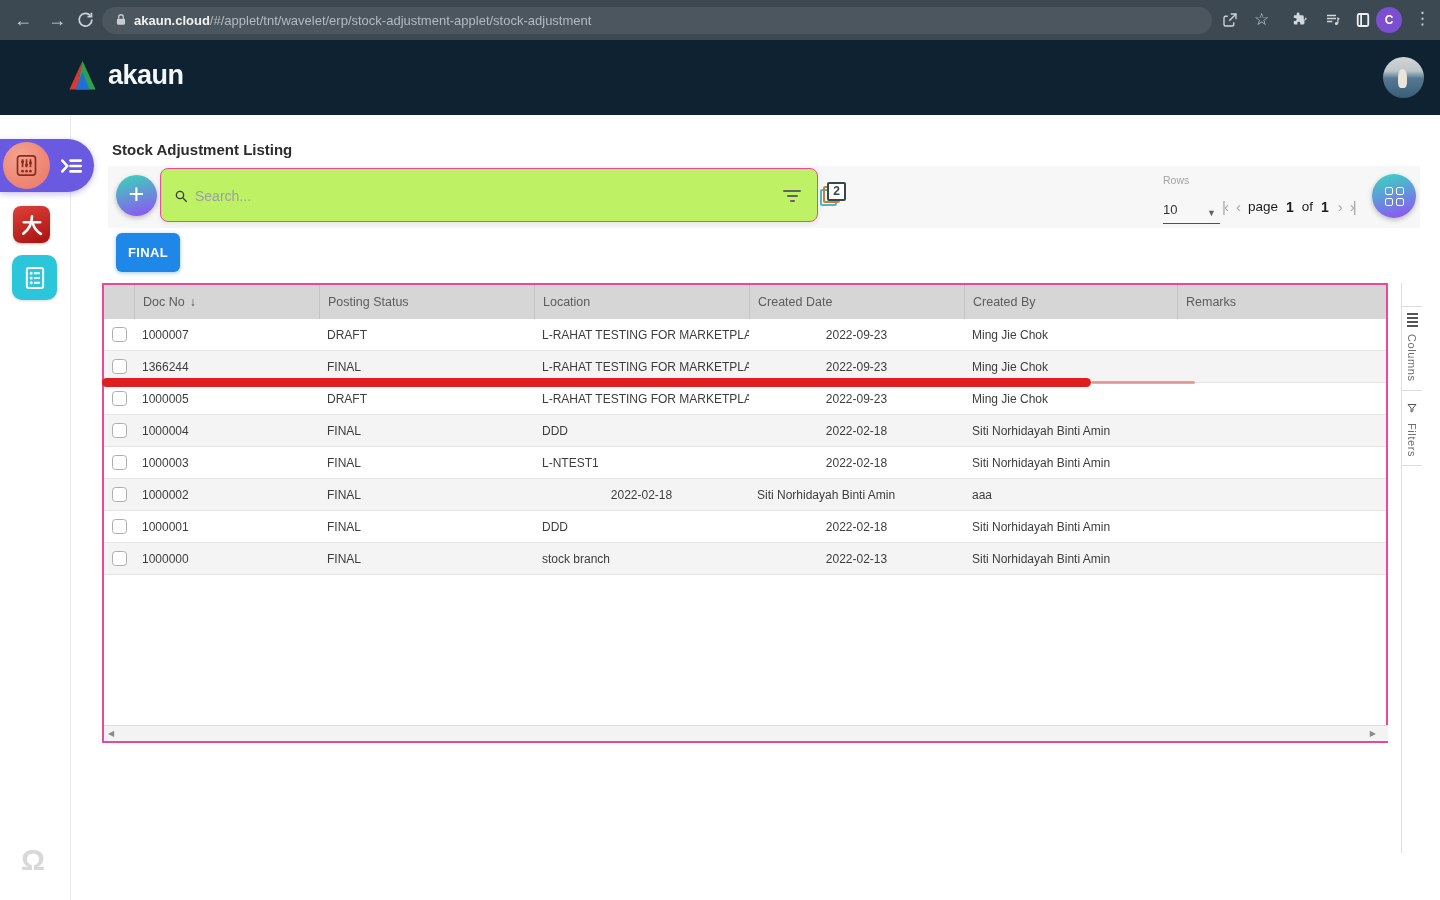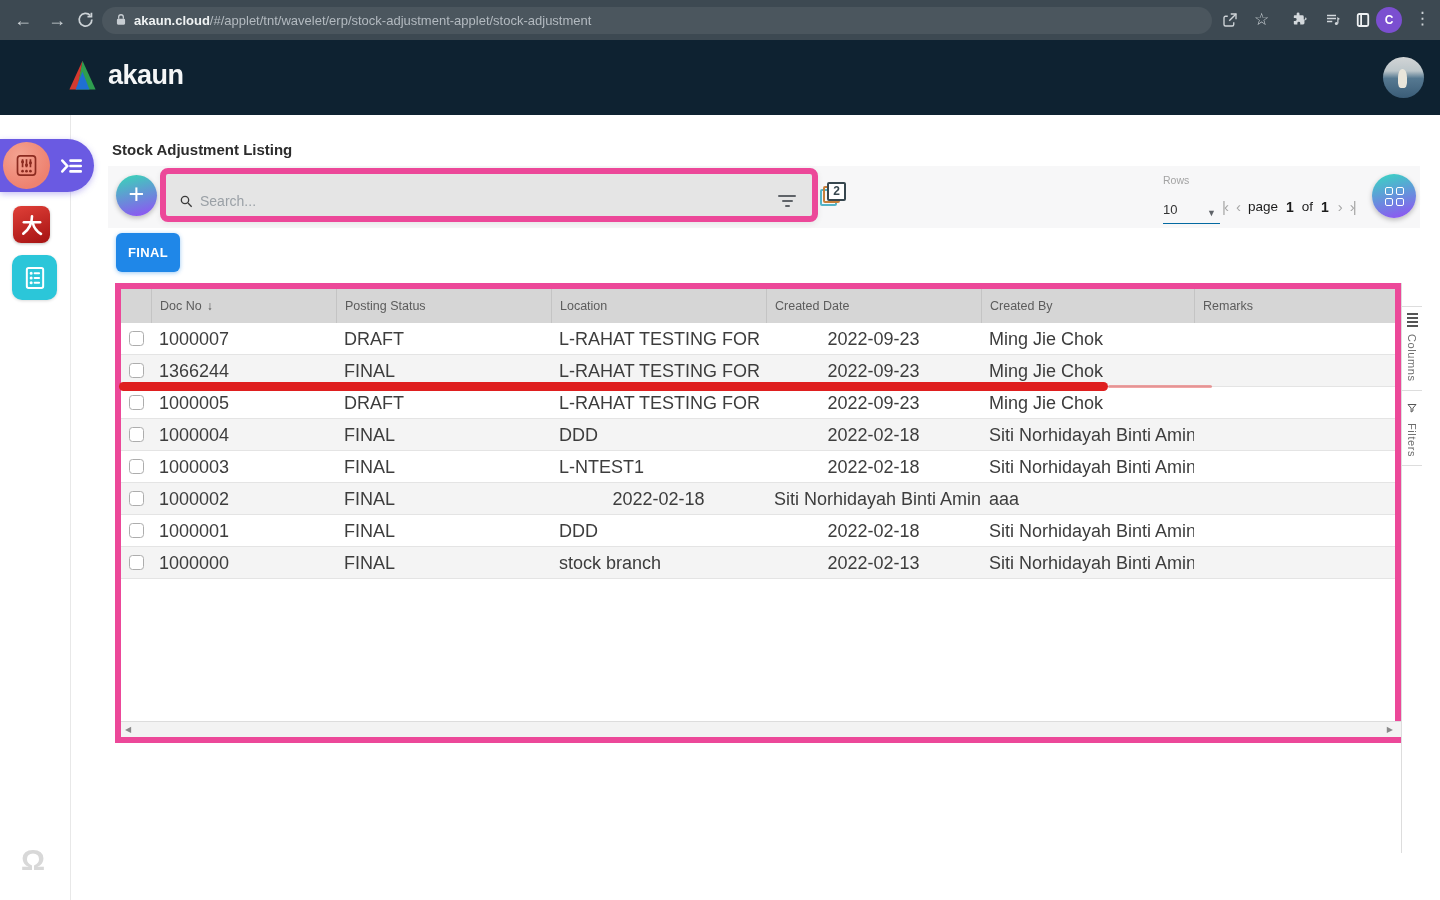--- a/index.html
+++ b/index.html
@@ -39,21 +39,21 @@
   .applet-red { position:absolute; left:13px; top:206px; width:37px; height:37px; border-radius:8px;
     background:linear-gradient(160deg,#e04038,#a51212); display:flex; align-items:center; justify-content:center; box-shadow:0 1px 3px rgba(0,0,0,.25); }
   .applet-teal { position:absolute; left:12px; top:255px; width:45px; height:45px; border-radius:10px; background:#2bc6d9; display:flex; align-items:center; justify-content:center; box-shadow:0 1px 3px rgba(0,0,0,.15); }
   .rail-omega { position:absolute; left:21px; top:843px; font-size:30px; font-weight:bold; color:#d8d8d8; }
 
   
   .page-title { position:absolute; left:112px; top:141px; font-size:15px; font-weight:600; color:#2c2c2c; }
   .toolbar-band { position:absolute; left:108px; top:166px; width:1312px; height:62px; background:#f7f7f8; }
   .add-btn { position:absolute; left:116px; top:175px; width:41px; height:41px; border-radius:50%;
     background:linear-gradient(165deg,#3bd2b9 5%,#8a5bf0 90%); color:#fff; font-size:27px; line-height:38px; text-align:center; box-shadow:0 2px 5px rgba(0,0,0,.25); cursor:pointer; }
-  .search-box { position:absolute; left:160px; top:168px; width:658px; height:54px; background:#e5e5e5; border:6px solid #ec4899; border-radius:8px; box-shadow:0 2px 6px rgba(0,0,0,.07); }
+  .search-box { position:absolute; left:160px; top:168px; width:658px; height:54px; background:#bef264; border:1px solid #ec4899; border-radius:8px; box-shadow:0 2px 6px rgba(0,0,0,.07); }
   .search-ico { position:absolute; left:12px; top:19px; width:16px; height:16px; }
   .search-input { position:absolute; left:34px; top:14px; width:560px; height:26px; border:none; outline:none; font-size:14px; color:#444; background:transparent; font-family:"Liberation Sans",sans-serif; }
   .search-input::placeholder { color:#9aa0a6; }
   .filter-lines { position:absolute; right:16px; top:21px; width:18px; }
   .filter-lines i { display:block; background:#5f6368; height:2px; border-radius:1px; margin:0 auto 3px; }
   .filter-lines i:nth-child(1){ width:18px; } .filter-lines i:nth-child(2){ width:11px; } .filter-lines i:nth-child(3){ width:5px; }
   .pages-ico { position:absolute; left:820px; top:182px; width:28px; height:28px; }
   .pages-back { position:absolute; left:0; top:7px; width:17px; height:17px; border:2px solid #54b3c6; border-radius:2px; }
   .pages-mid  { position:absolute; left:3px; top:4px; width:17px; height:17px; border:2px solid #c77f3a; border-radius:2px; }
   .pages-front{ position:absolute; left:7px; top:0; width:19px; height:19px; border:2px solid #37474f; border-radius:2px; background:#fff; font-size:12px; font-weight:bold; color:#37474f; text-align:center; line-height:15px; }
@@ -67,28 +67,28 @@
   .pager .pg-num { font-weight:bold; font-size:14px; }
   .grid-btn { position:absolute; left:1372px; top:174px; width:44px; height:44px; border-radius:50%;
     background:linear-gradient(165deg,#3bd2c4 5%,#8a5bf0 90%); box-shadow:0 2px 5px rgba(0,0,0,.25); cursor:pointer; }
   .grid-btn .g { position:absolute; width:8px; height:8px; border:1.8px solid #fff; border-radius:2px; }
   .g1{ left:13px; top:13px; } .g2{ left:24px; top:13px; } .g3{ left:13px; top:24px; } .g4{ left:24px; top:24px; }
 
   .chip-final { position:absolute; left:116px; top:233px; width:64px; height:39px; background:#1f87e8; border-radius:6px;
     color:#fff; font-size:13px; font-weight:bold; letter-spacing:.3px; text-align:center; line-height:39px; box-shadow:0 1px 4px rgba(31,135,232,.45); cursor:pointer; }
 
   
-  .table-wrap { position:absolute; left:115px; top:283px; width:1286px; height:460px; border:6px solid #ec4899; background:#fff; }
+  .table-wrap { position:absolute; left:102px; top:283px; width:1286px; height:460px; border:2px solid #ec4899; background:#fff; }
   .thead { display:grid; grid-template-columns:30px 185px 215px 215px 215px 213px auto; height:34px; background:#d6d6d6; }
   .thead .hcell { font-size:12.5px; color:#5c5c5c; line-height:34px; padding-left:8px; border-left:1px solid #c4c4c4; overflow:hidden; white-space:nowrap; }
   .thead .hcell:first-child { border-left:none; }
   .sort-arrow { font-size:12px; color:#4d4d4d; margin-left:5px; }
   .trow { position:relative; display:grid; grid-template-columns:30px 185px 215px 215px 215px 213px auto; height:32px; background:#fff; border-bottom:1px solid #e4e4e4; }
   .trow.alt { background:#f4f4f4; }
-  .cell { font-size:18px; color:#3d3d3d; line-height:32px; padding-left:8px; white-space:nowrap; overflow:hidden; }
+  .cell { font-size:12px; color:#3d3d3d; line-height:32px; padding-left:8px; white-space:nowrap; overflow:hidden; }
   .c-check { display:flex; align-items:center; justify-content:center; padding-left:0; }
   .checkbox { width:15px; height:15px; border:1.6px solid #adadad; border-radius:3.5px; background:#fff; cursor:pointer; }
   .c-date { text-align:center; padding-left:0; }
   .red-underline { position:absolute; left:-2px; bottom:-5px; width:989px; height:9px; background:#df1f1f; border-radius:5px; z-index:5; }
   .red-underline::after { content:""; position:absolute; left:100%; top:3px; width:104px; height:2.5px; background:rgba(223,31,31,.4); border-radius:2px; }
 
   .hscroll { position:absolute; left:0; bottom:0; width:1284px; height:16px; background:#f3f3f3; border-top:1px solid #ddd; }
   .hs-arrow { position:absolute; top:3px; font-size:8px; color:#8a8a8a; cursor:pointer; }
   .hs-left { left:4px; } .hs-right { right:12px; }
 

